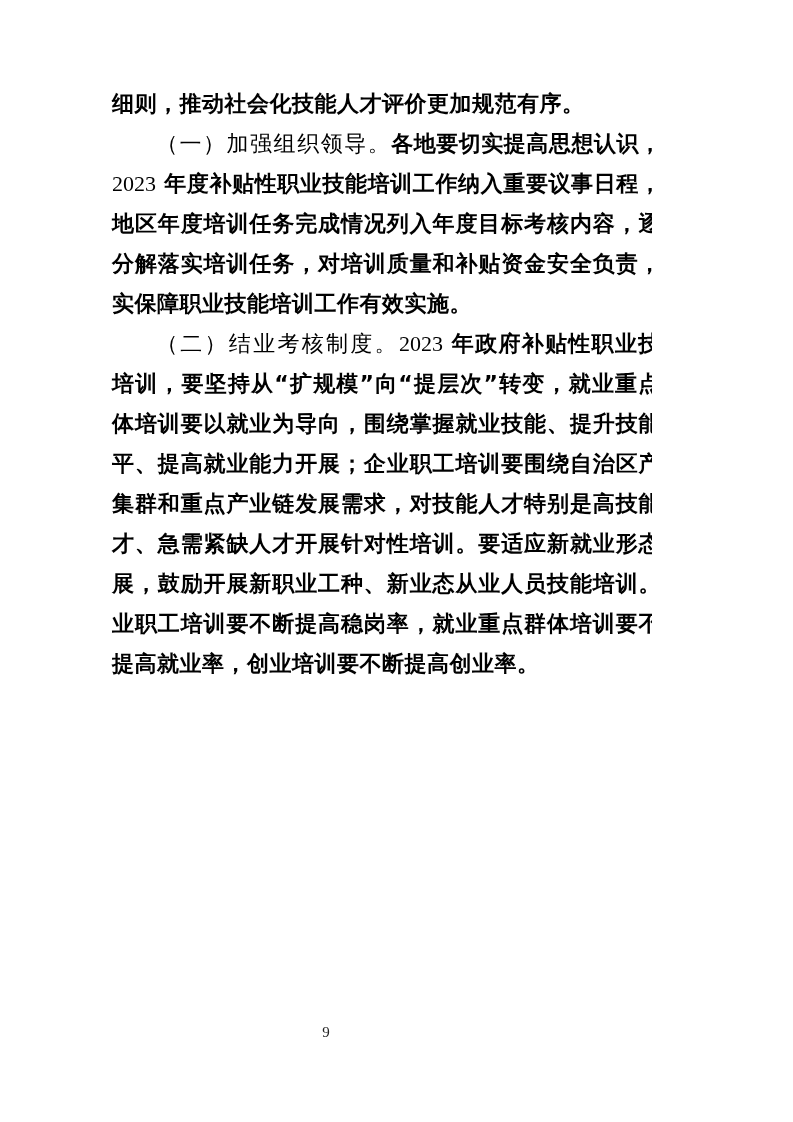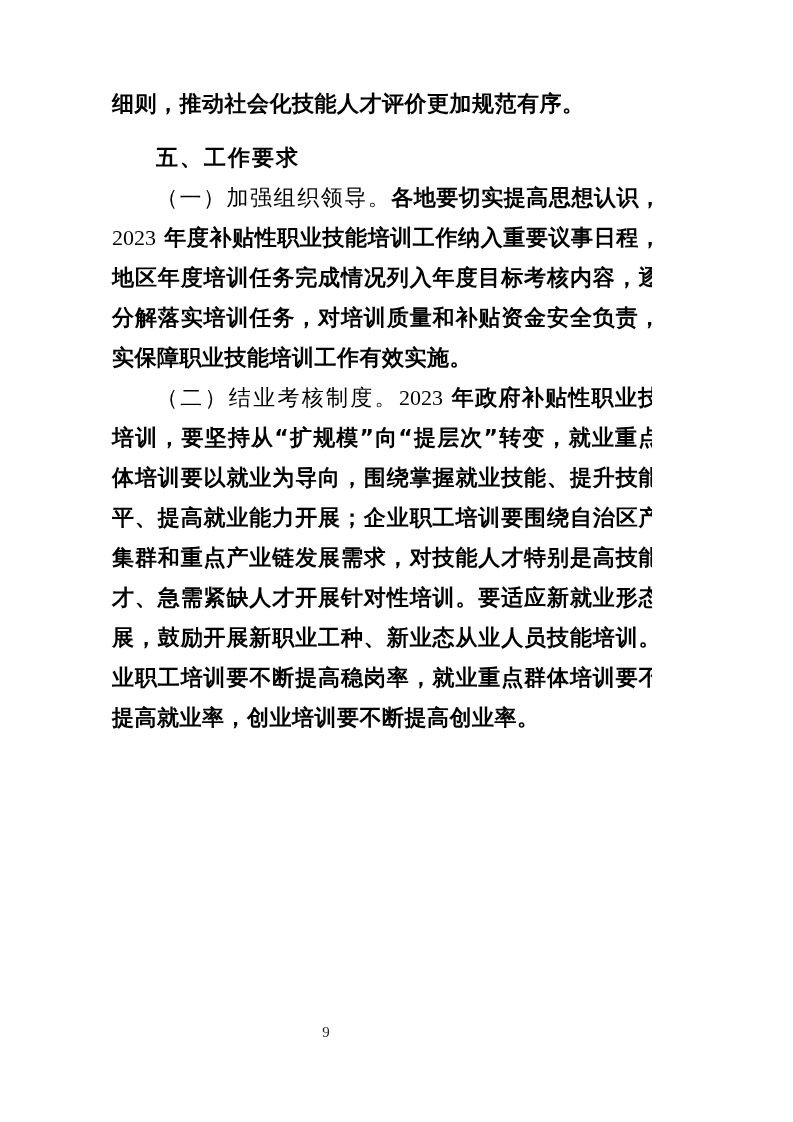--- a/index.html
+++ b/index.html
@@ -67,21 +67,20 @@
   }
 </style>
 </head>
 <body>
 
 <div class="page">
   <div class="content">
 
     <p class="cont-line"><span>细则，推动社会化技能人才评价更加规范有序。</span></p>
 
-    <p class="heading"><span>五、工作要求</span></p>
 
     <p class="para"><span class="kai">（一）加强组织领导。</span><span>各地要切实提高思想认识，将 </span><span class="num">2023</span><span> 年度补贴性职业技能培训工作纳入重要议事日程，将地区年度培训任务完成情况列入年度目标考核内容，逐级分解落实培训任务，对培训质量和补贴资金安全负责，切实保障职业技能培训工作有效实施。</span></p>
 
     <p class="para"><span class="kai">（二）结业考核制度。</span><span></span><span class="num">2023</span><span> 年政府补贴性职业技能培训，要坚持从“扩规模”向“提层次”转变，就业重点群体培训要以就业为导向，围绕掌握就业技能、提升技能水平、提高就业能力开展；企业职工培训要围绕自治区产业集群和重点产业链发展需求，对技能人才特别是高技能人才、急需紧缺人才开展针对性培训。要适应新就业形态发展，鼓励开展新职业工种、新业态从业人员技能培训。企业职工培训要不断提高稳岗率，就业重点群体培训要不断提高就业率，创业培训要不断提高创业率。</span></p>
 
 
   </div>
 
   <div class="page-number">9</div>
 </div>

